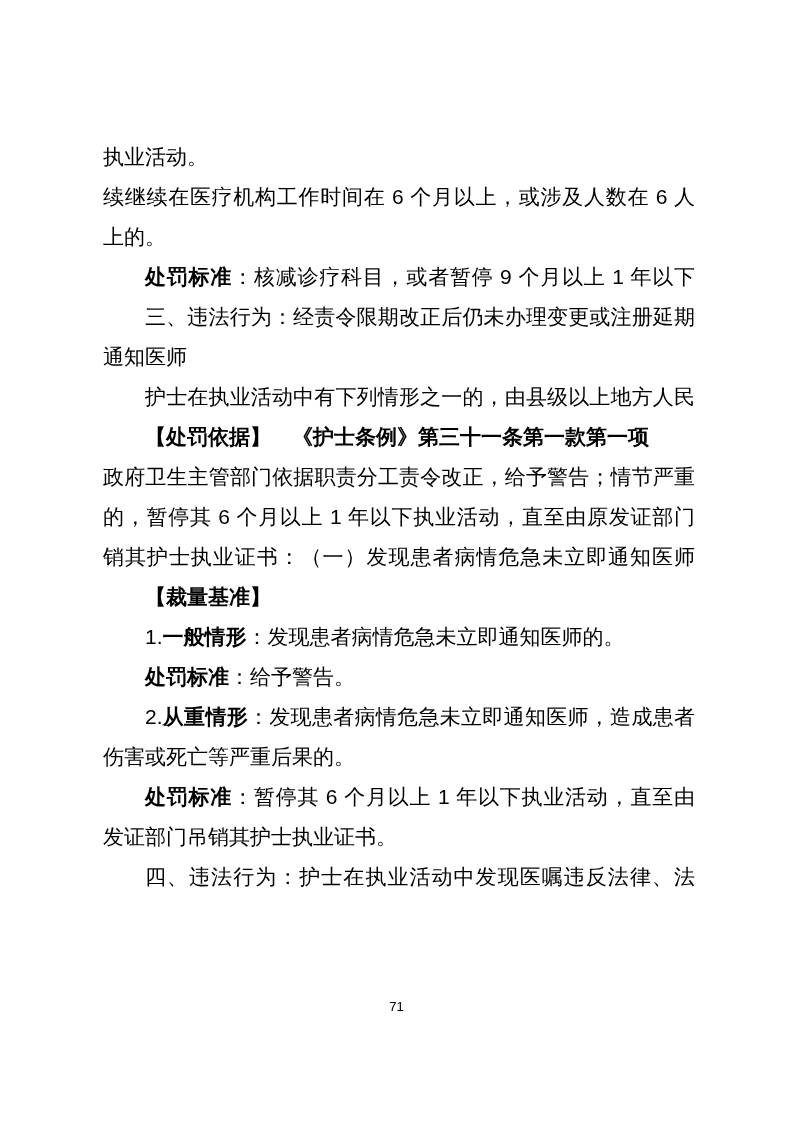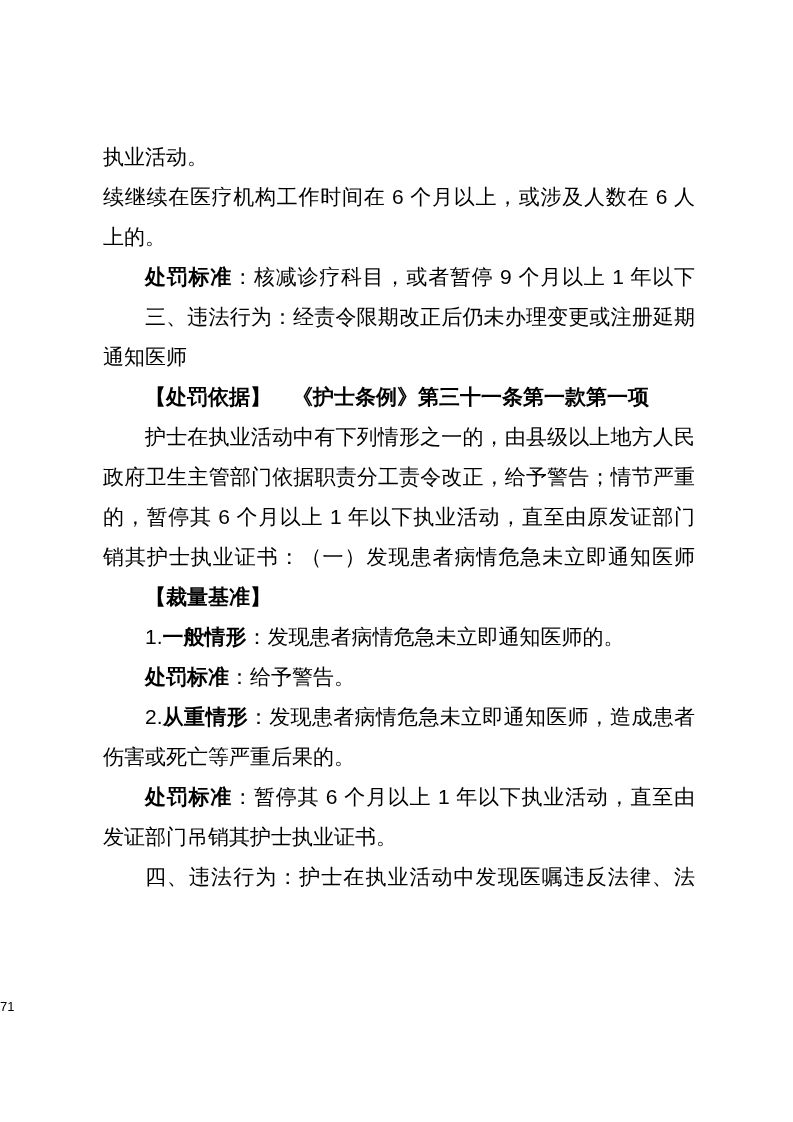--- a/index.html
+++ b/index.html
@@ -42,39 +42,39 @@
     text-indent: 42px;
   }
   .line b {
     font-weight: bold;
   }
   .page-footer {
     position: absolute;
     left: 0;
     top: 998px;
     width: 793px;
-    text-align: left;
+    text-align: center;
     font-size: 13px;
     line-height: 18px;
     color: #000000;
   }
 </style>
 </head>
 <body>
 
 <div class="page">
   <main class="content" id="document-body">
       <div class="line left"><span>执业活动。</span></div>
       <div class="line justify"><span>续继续在医疗机构工作时间在 6 个月以上，或涉及人数在 6 人以</span></div>
       <div class="line left"><span>上的。</span></div>
       <div class="line justify indent"><b>处罚标准</b><span>：核减诊疗科目，或者暂停 9 个月以上 1 年以下执</span></div>
       <div class="line justify indent"><span>三、违法行为：经责令限期改正后仍未办理变更或注册延期手</span></div>
       <div class="line left"><span>通知医师</span></div>
+      <div class="line justify indent"><span>护士在执业活动中有下列情形之一的，由县级以上地方人民</span></div>
       <div class="line left indent"><b>【处罚依据】　《护士条例》第三十一条第一款第一项</b></div>
-      <div class="line justify indent"><span>护士在执业活动中有下列情形之一的，由县级以上地方人民</span></div>
       <div class="line justify"><span>政府卫生主管部门依据职责分工责令改正，给予警告；情节严重</span></div>
       <div class="line justify"><span>的，暂停其 6 个月以上 1 年以下执业活动，直至由原发证部门吊</span></div>
       <div class="line justify"><span>销其护士执业证书：（一）发现患者病情危急未立即通知医师的。</span></div>
       <div class="line left indent"><b>【裁量基准】</b></div>
       <div class="line left indent"><span>1.</span><b>一般情形</b><span>：发现患者病情危急未立即通知医师的。</span></div>
       <div class="line left indent"><b>处罚标准</b><span>：给予警告。</span></div>
       <div class="line justify indent"><span>2.</span><b>从重情形</b><span>：发现患者病情危急未立即通知医师，造成患者</span></div>
       <div class="line left"><span>伤害或死亡等严重后果的。</span></div>
       <div class="line justify indent"><b>处罚标准</b><span>：暂停其 6 个月以上 1 年以下执业活动，直至由原</span></div>
       <div class="line left"><span>发证部门吊销其护士执业证书。</span></div>

